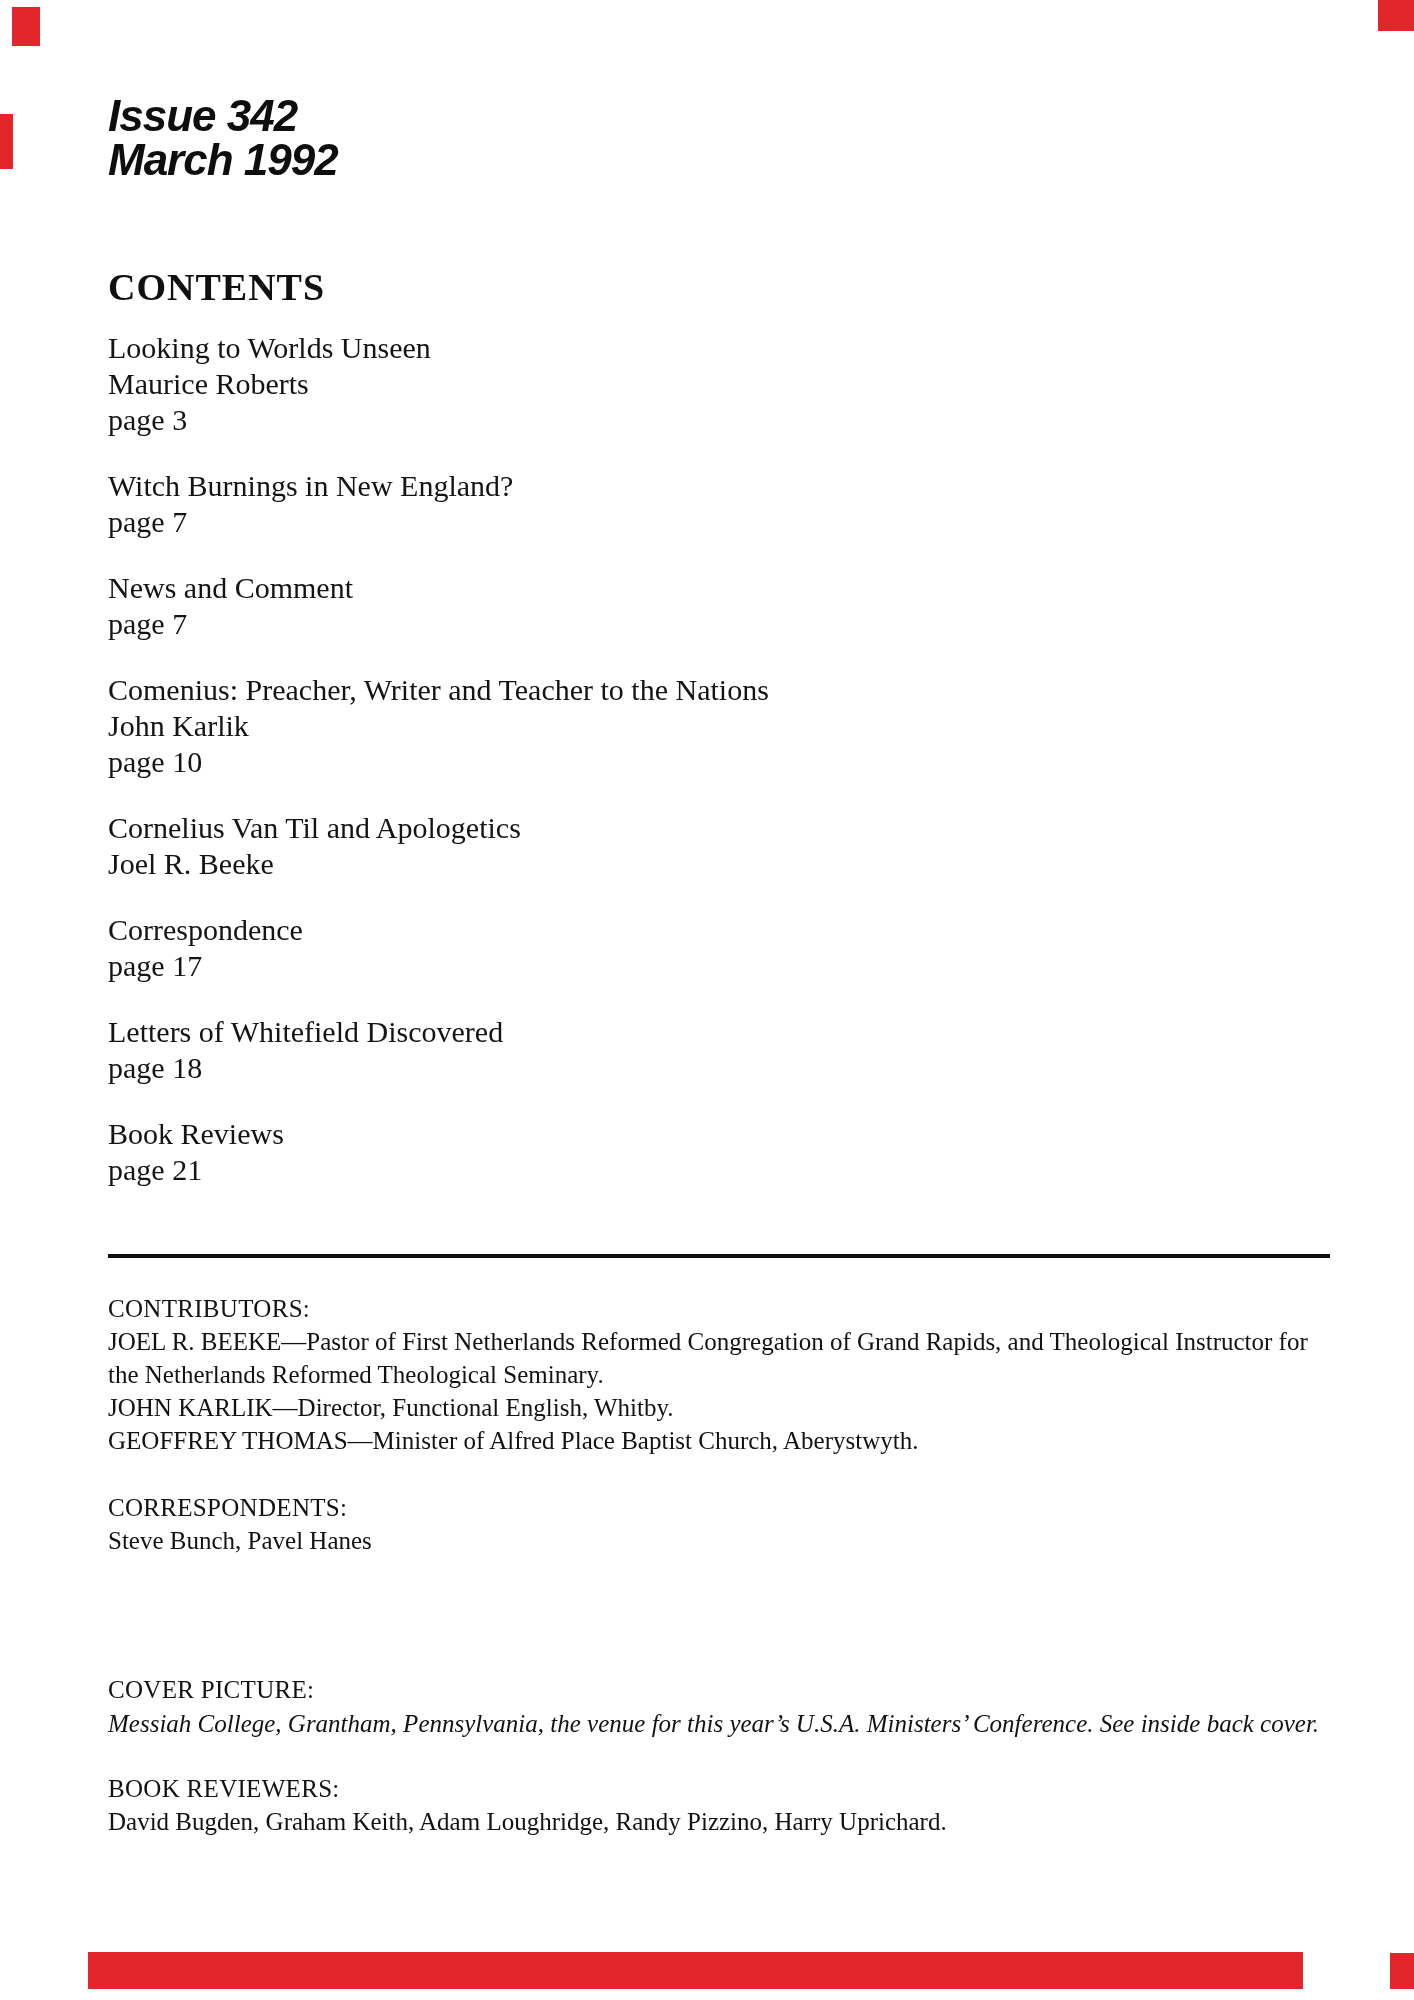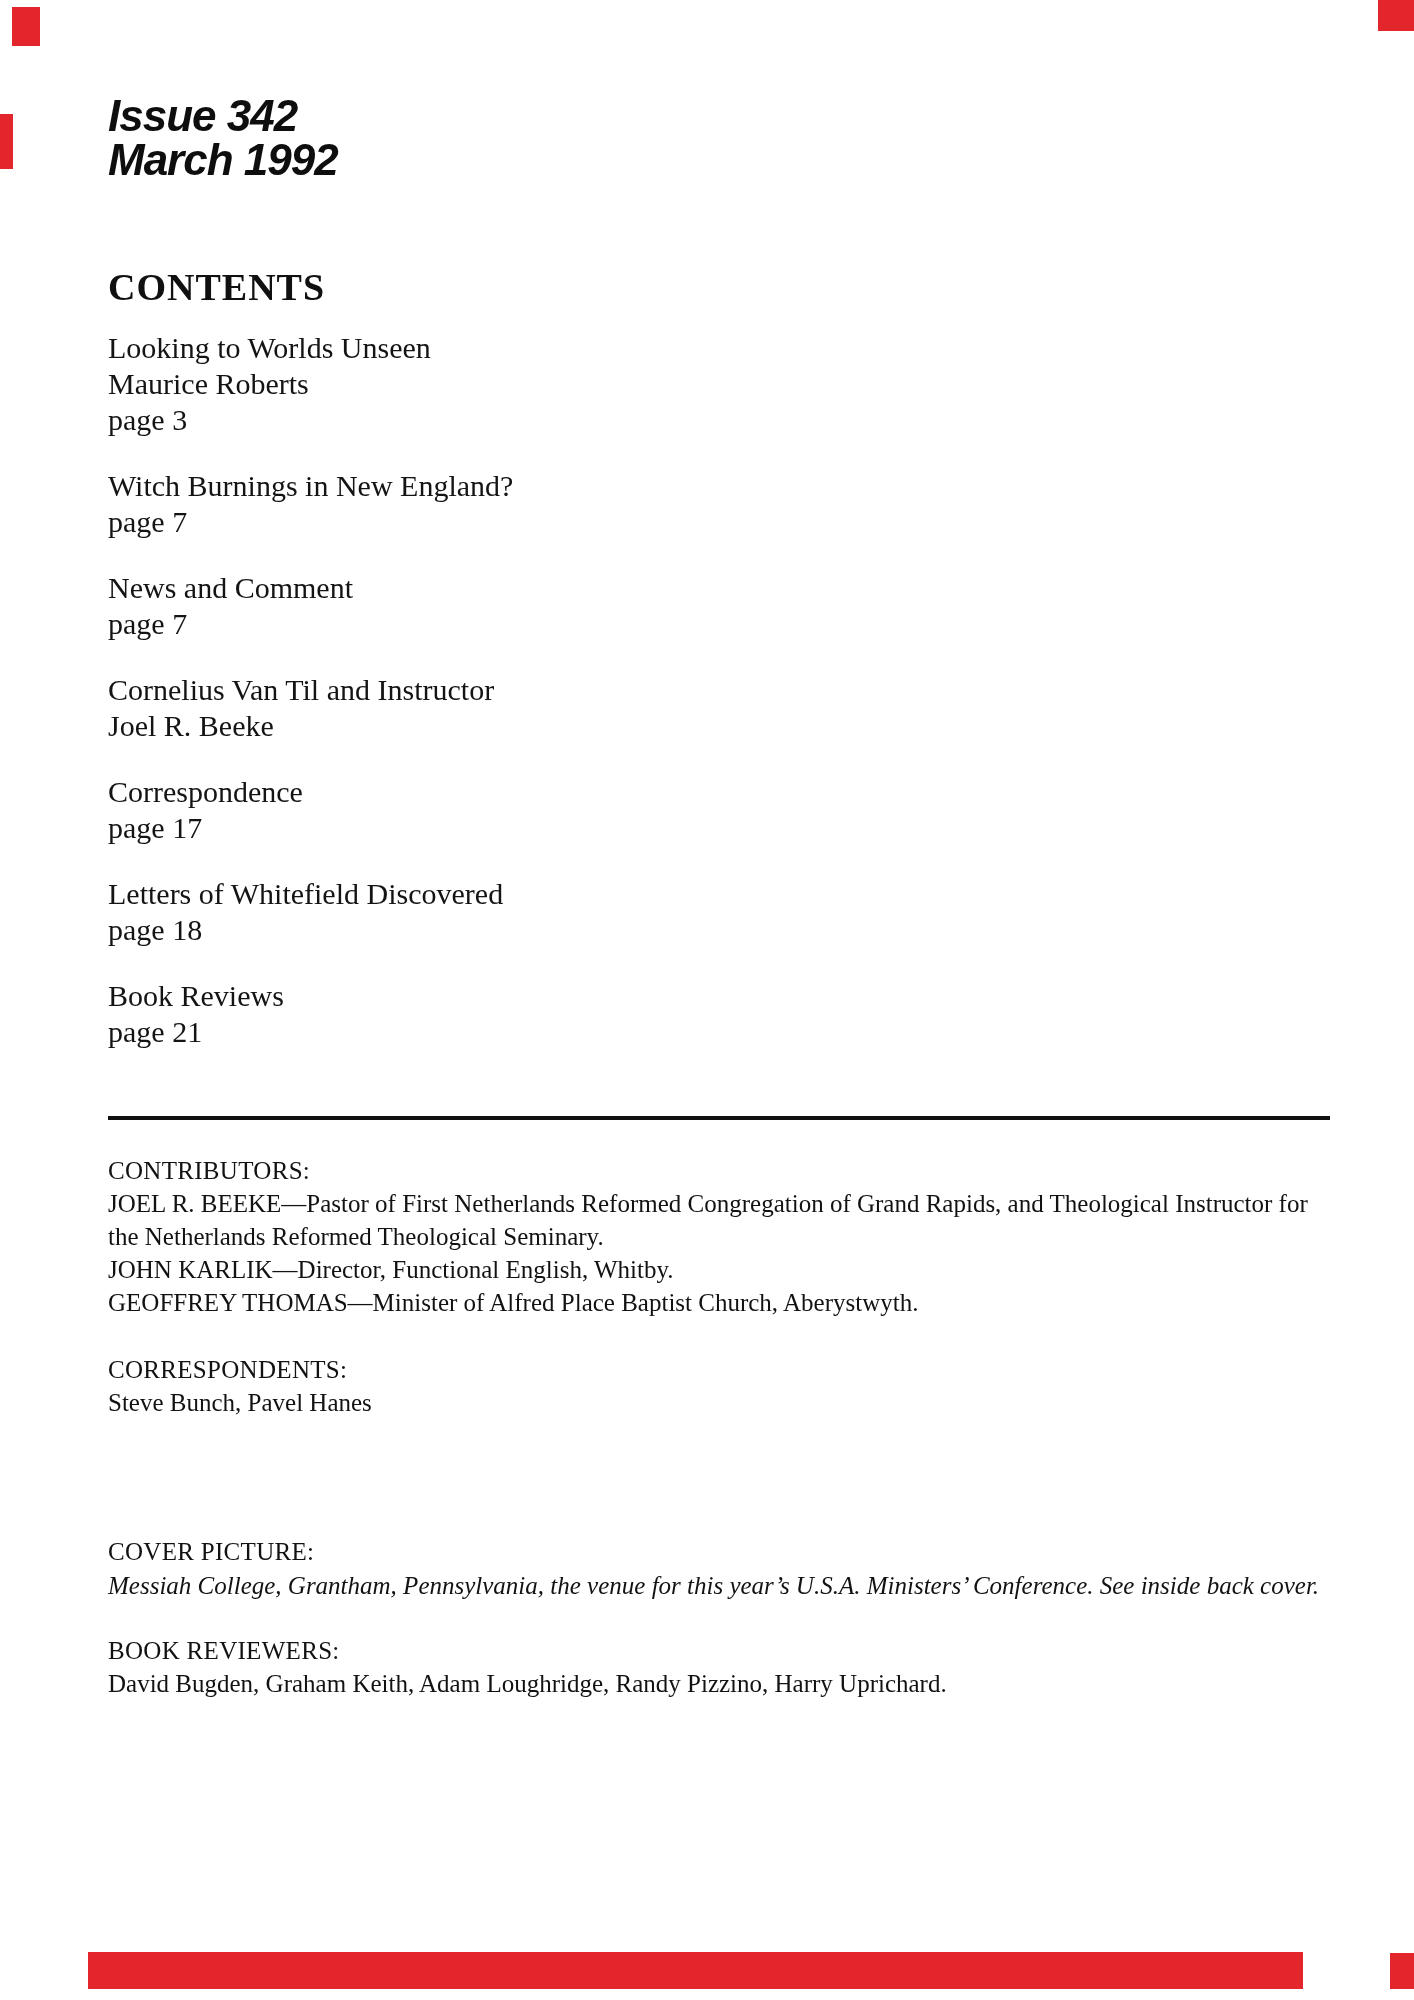--- a/index.html
+++ b/index.html
@@ -86,23 +86,28 @@
 
     <div class="toc-page">page 7</div>
   </div>
 
   <div class="toc-entry">
     <div class="toc-title">News and Comment</div>
 
     <div class="toc-page">page 7</div>
   </div>
 
+  <div class="toc-entry">
+    <div class="toc-title">Comenius: Preacher, Writer and Teacher to the Nations</div>
+    <div class="toc-author">John Karlik</div>
+    <div class="toc-page">page 10</div>
+  </div>
 
   <div class="toc-entry">
-    <div class="toc-title">Cornelius Van Til and Instructor</div>
+    <div class="toc-title">Cornelius Van Til and Apologetics</div>
     <div class="toc-author">Joel R. Beeke</div>
   </div>
 
   <div class="toc-entry">
     <div class="toc-title">Correspondence</div>
 
     <div class="toc-page">page 17</div>
   </div>
 
   <div class="toc-entry">

